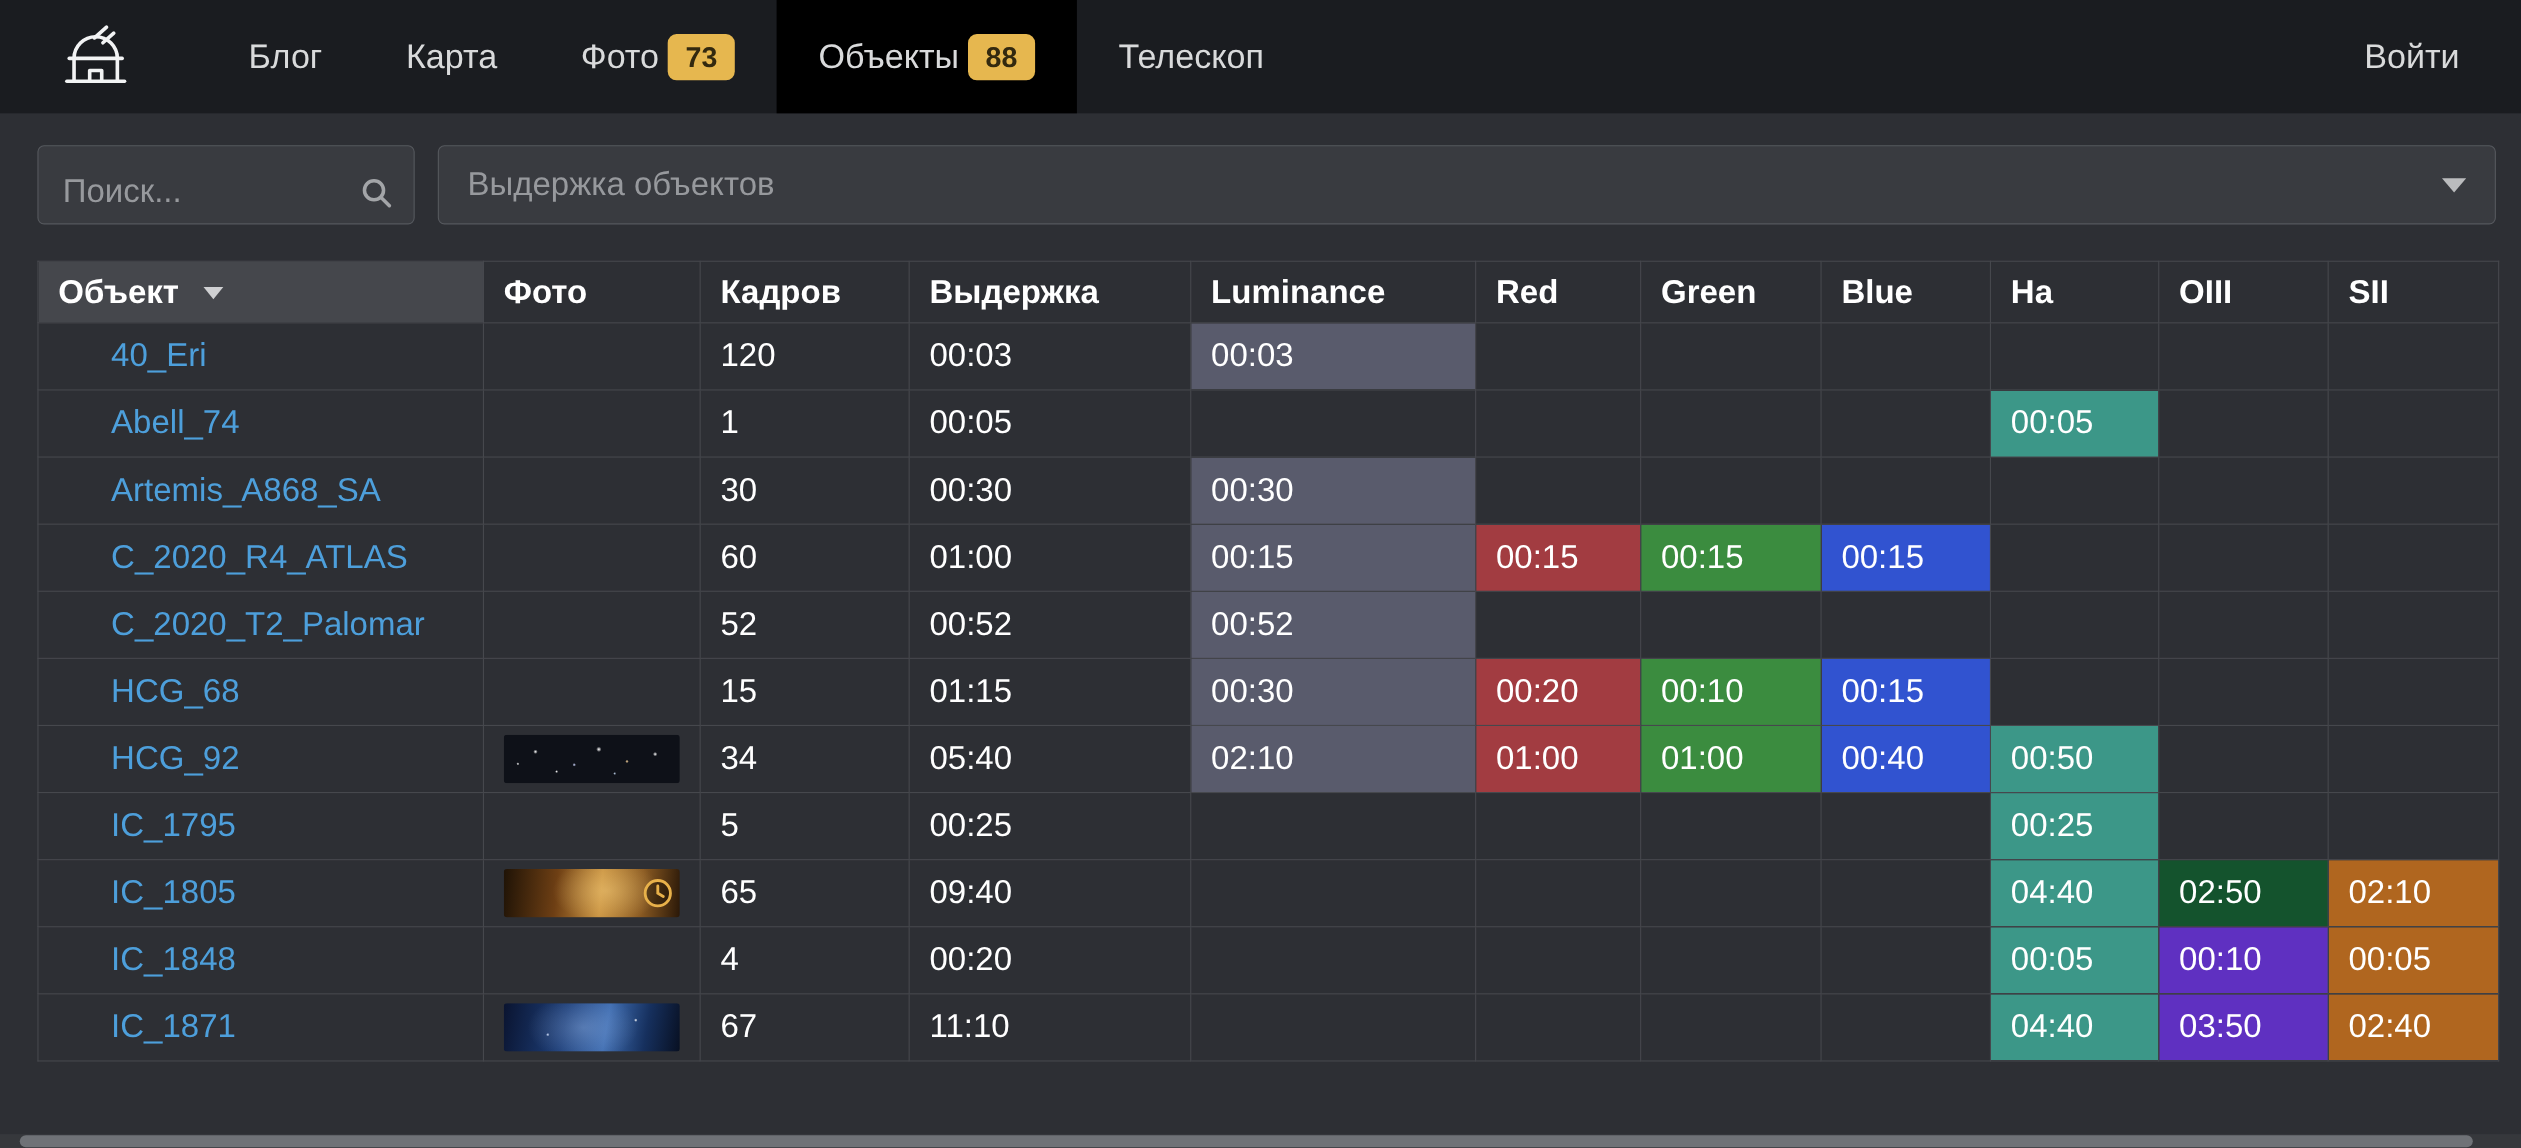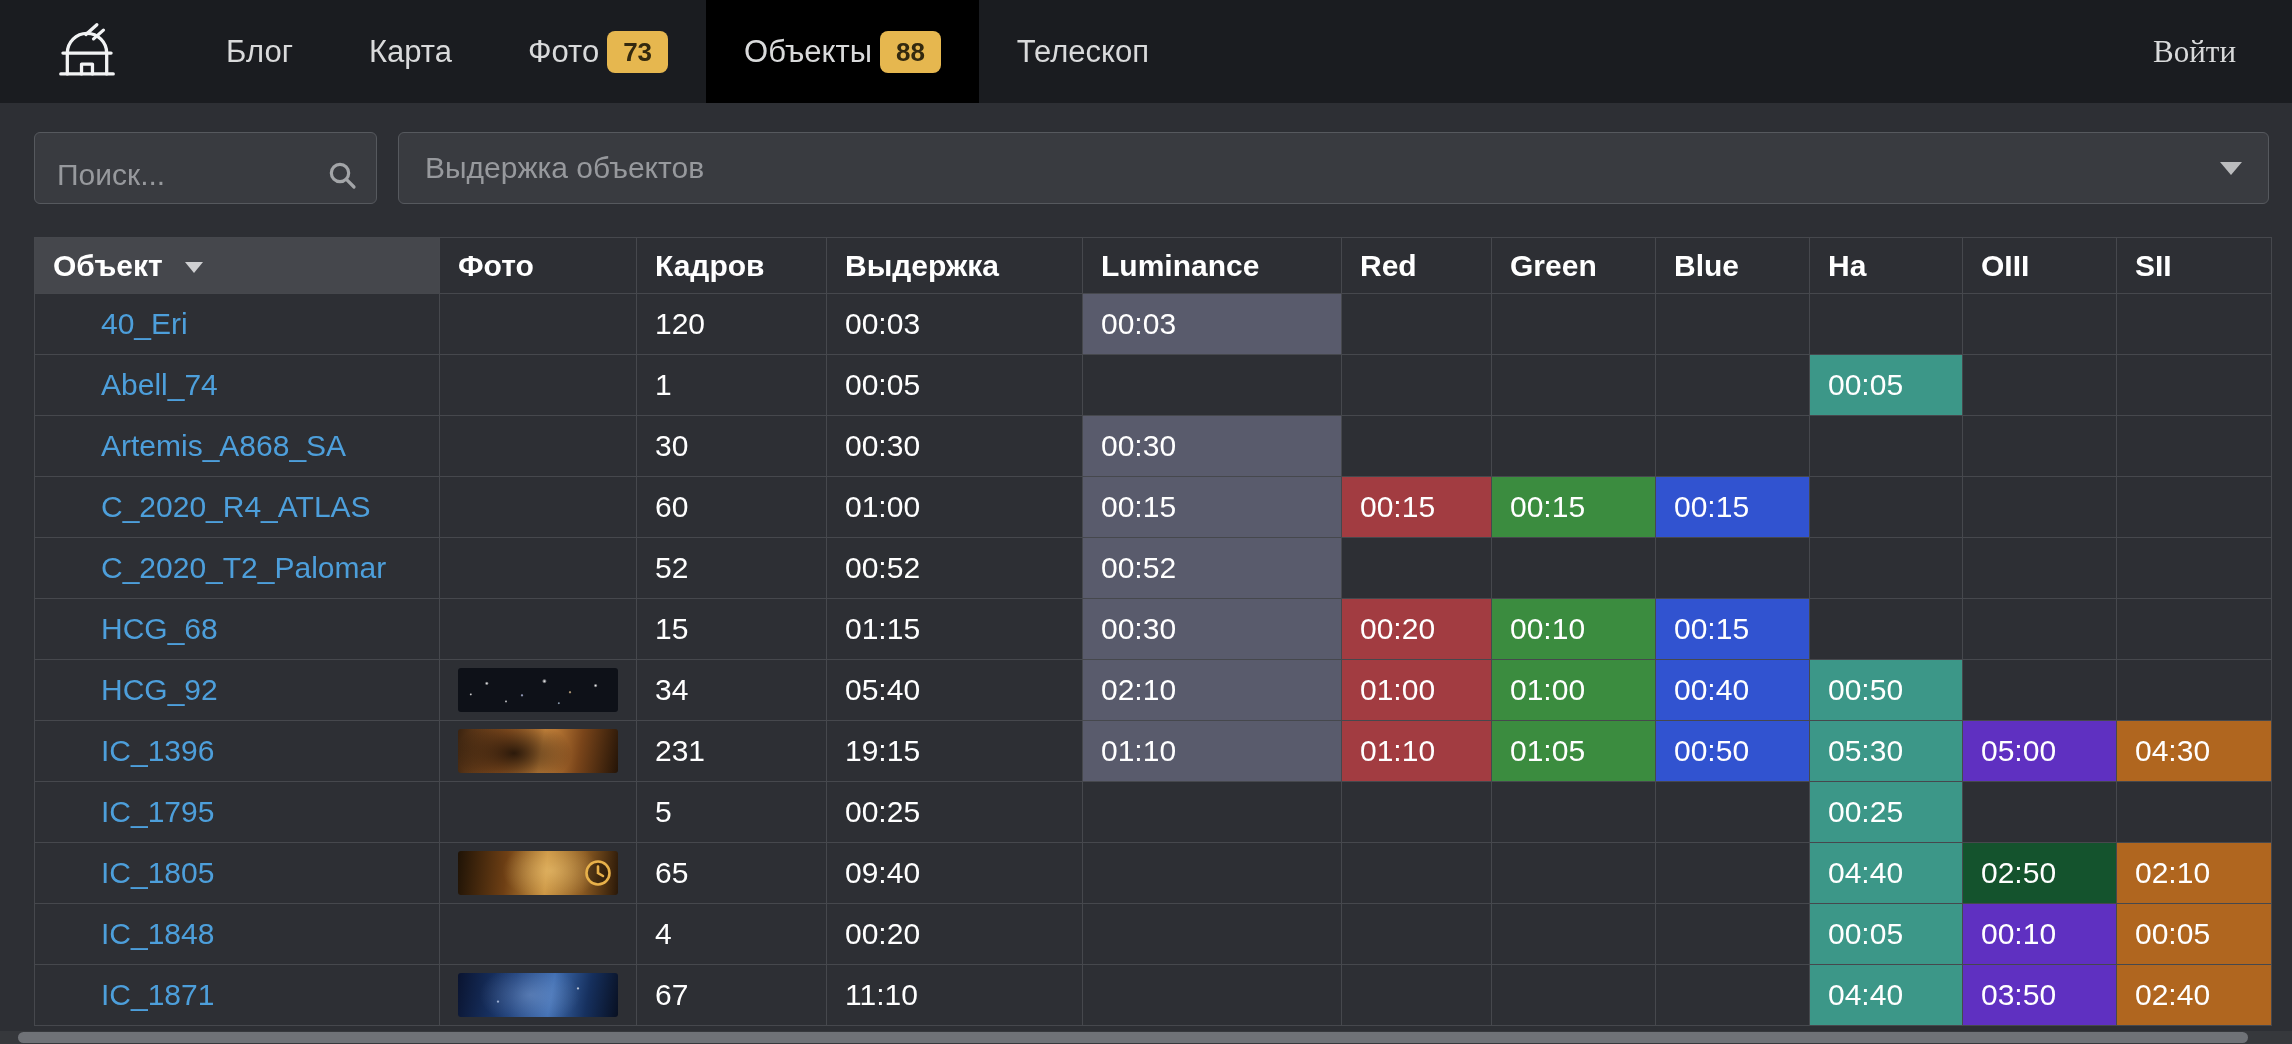--- a/index.html
+++ b/index.html
@@ -25,21 +25,21 @@
   }
   .nav-item.active { background:#000000; }
   .badge {
     margin-left:8px;
     background:#e6b74f; color:#33290f;
     font-weight:bold; font-size:26px; line-height:1;
     padding:8px 16px; border-radius:8px;
   }
   .nav-login {
     margin-left:auto; display:flex; align-items:center;
-    color:#d9dadb; font-size:31px; cursor:pointer; text-decoration:none;font-family:Liberation Serif, serif;
+    color:#d9dadb; font-size:31px; cursor:pointer; text-decoration:none;
   }
   
   .filters {
     display:flex; gap:21px;
     padding:29px 23px 0 34px;
   }
   .searchbox {
     width:343px; height:72px; flex:none;
     background:#393b40; border:1px solid #56595e; border-radius:6px;
     display:flex; align-items:center; padding:13px 18px 0 22px;
@@ -305,35 +305,20 @@
     <td>05:40</td>
     <td style="background: rgb(89, 91, 108);">02:10</td>
     <td style="background: rgb(162, 60, 65);">01:00</td>
     <td style="background: rgb(59, 140, 63);">01:00</td>
     <td style="background: rgb(49, 83, 208);">00:40</td>
     <td style="background: rgb(60, 151, 136);">00:50</td>
     <td></td>
     <td></td>
   </tr>
         <tr>
-    <td><a class="obj-link">IC_1396</a></td>
-    <td class="cell-photo">
-            <div class="thumb thumb-nebula-orange"></div>
-          </td>
-    <td>231</td>
-    <td>19:15</td>
-    <td style="background: rgb(89, 91, 108);">01:10</td>
-    <td style="background: rgb(162, 60, 65);">01:10</td>
-    <td style="background: rgb(59, 140, 63);">01:05</td>
-    <td style="background: rgb(49, 83, 208);">00:50</td>
-    <td style="background: rgb(60, 151, 136);">05:30</td>
-    <td style="background: rgb(95, 48, 193);">05:00</td>
-    <td style="background: rgb(176, 102, 31);">04:30</td>
-  </tr>
-        <tr>
     <td><a class="obj-link">IC_1795</a></td>
     <td class="cell-photo"></td>
     <td>5</td>
     <td>00:25</td>
     <td></td>
     <td></td>
     <td></td>
     <td></td>
     <td style="background: rgb(60, 151, 136);">00:25</td>
     <td></td>

